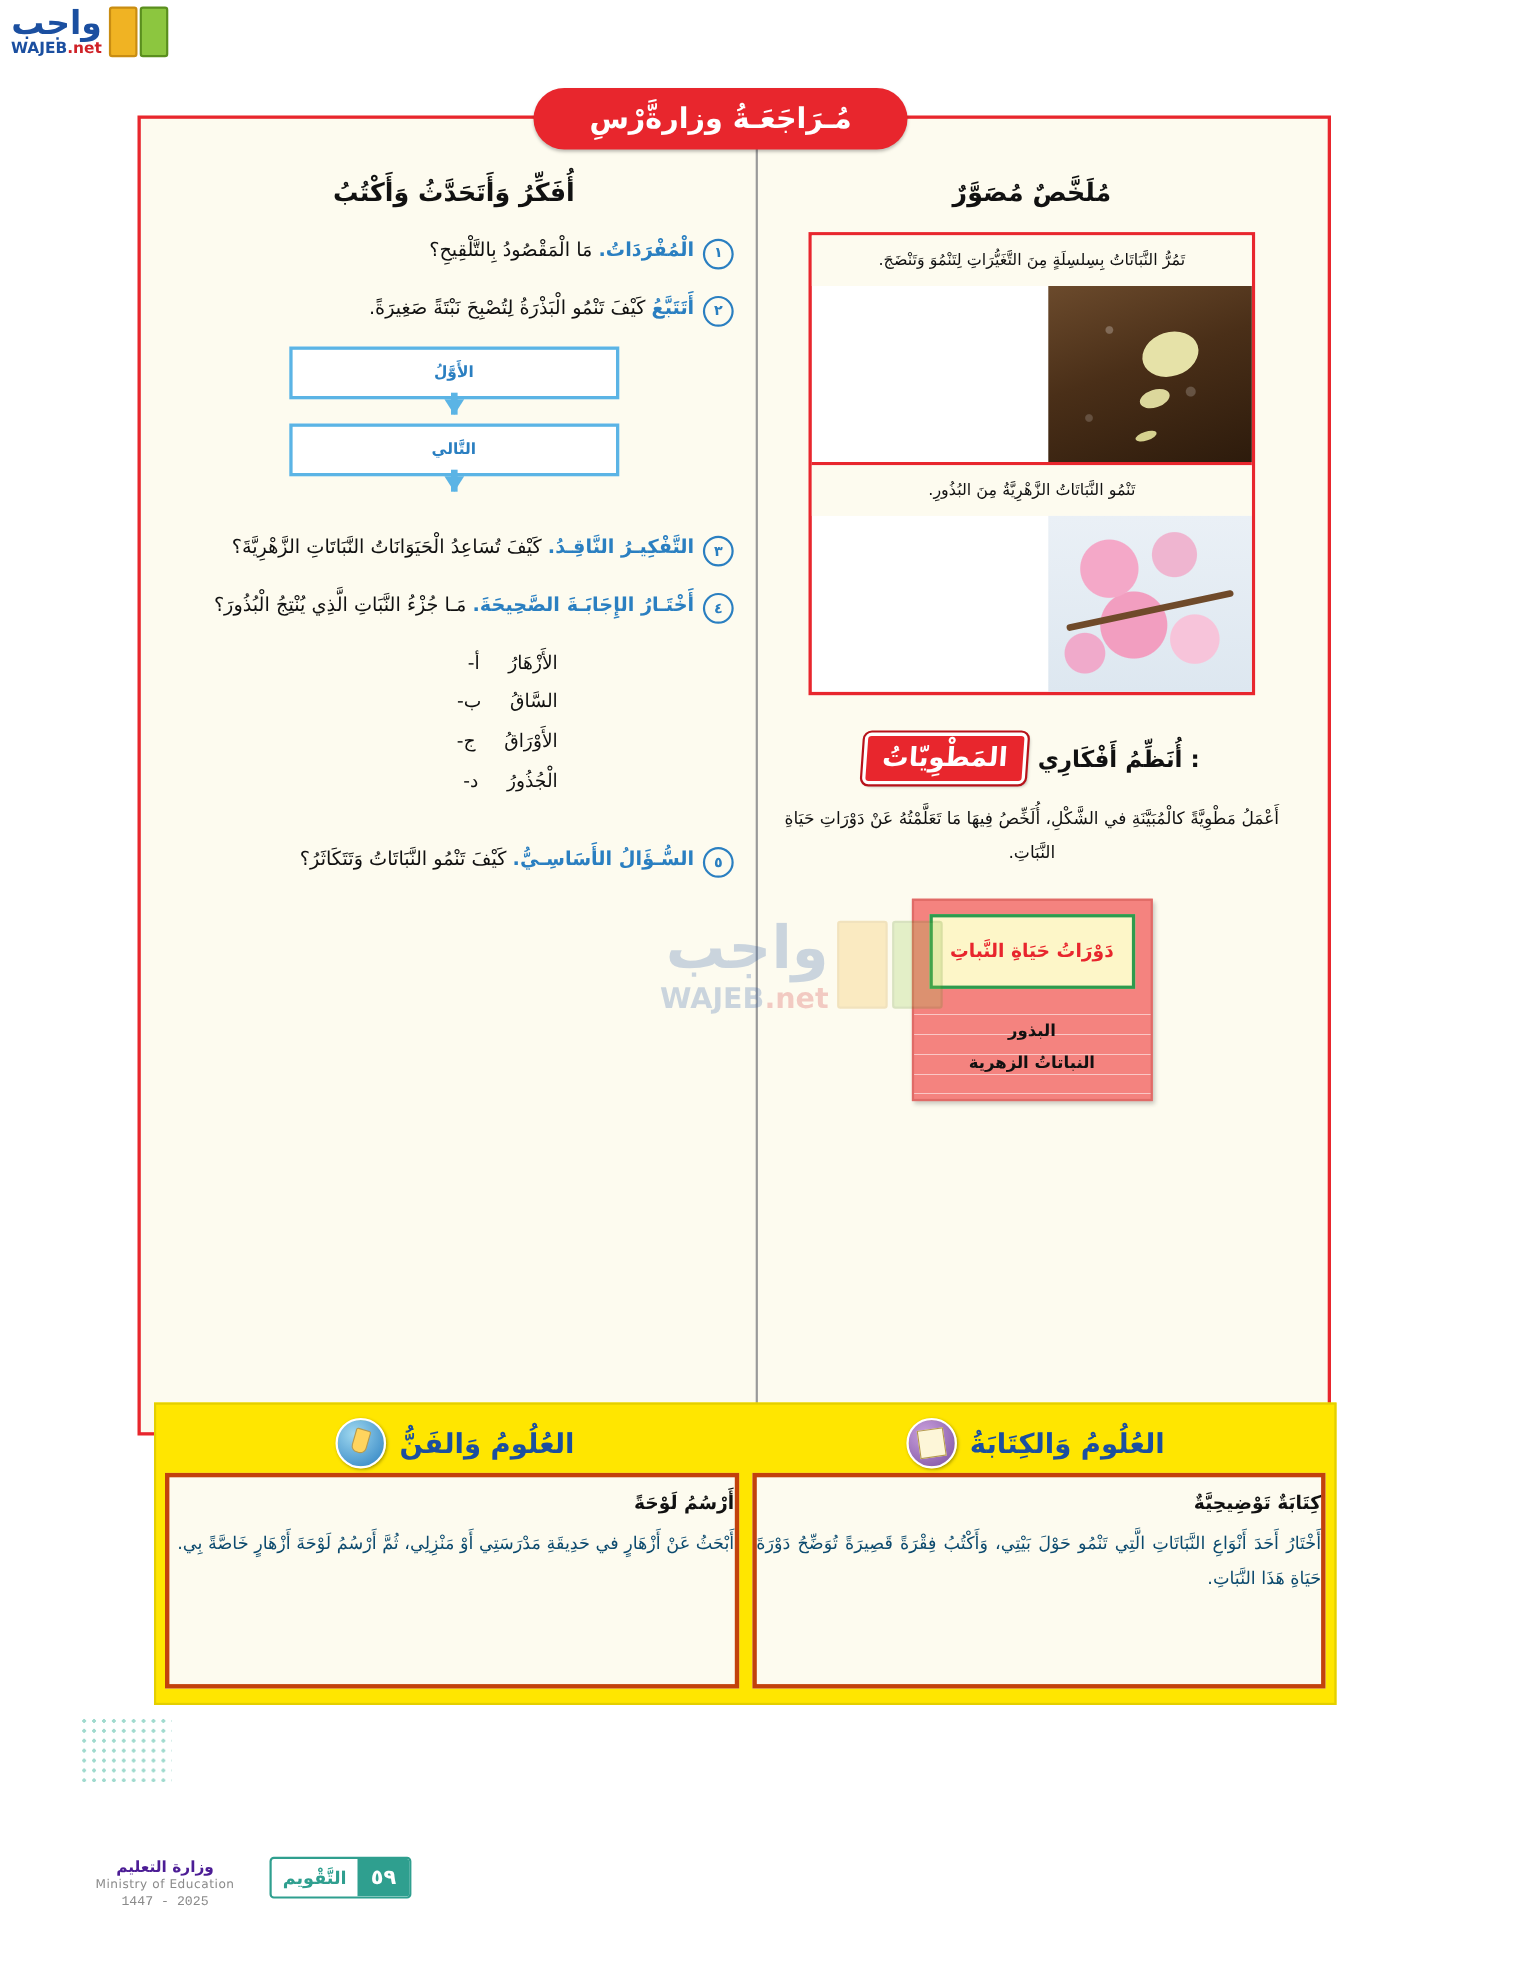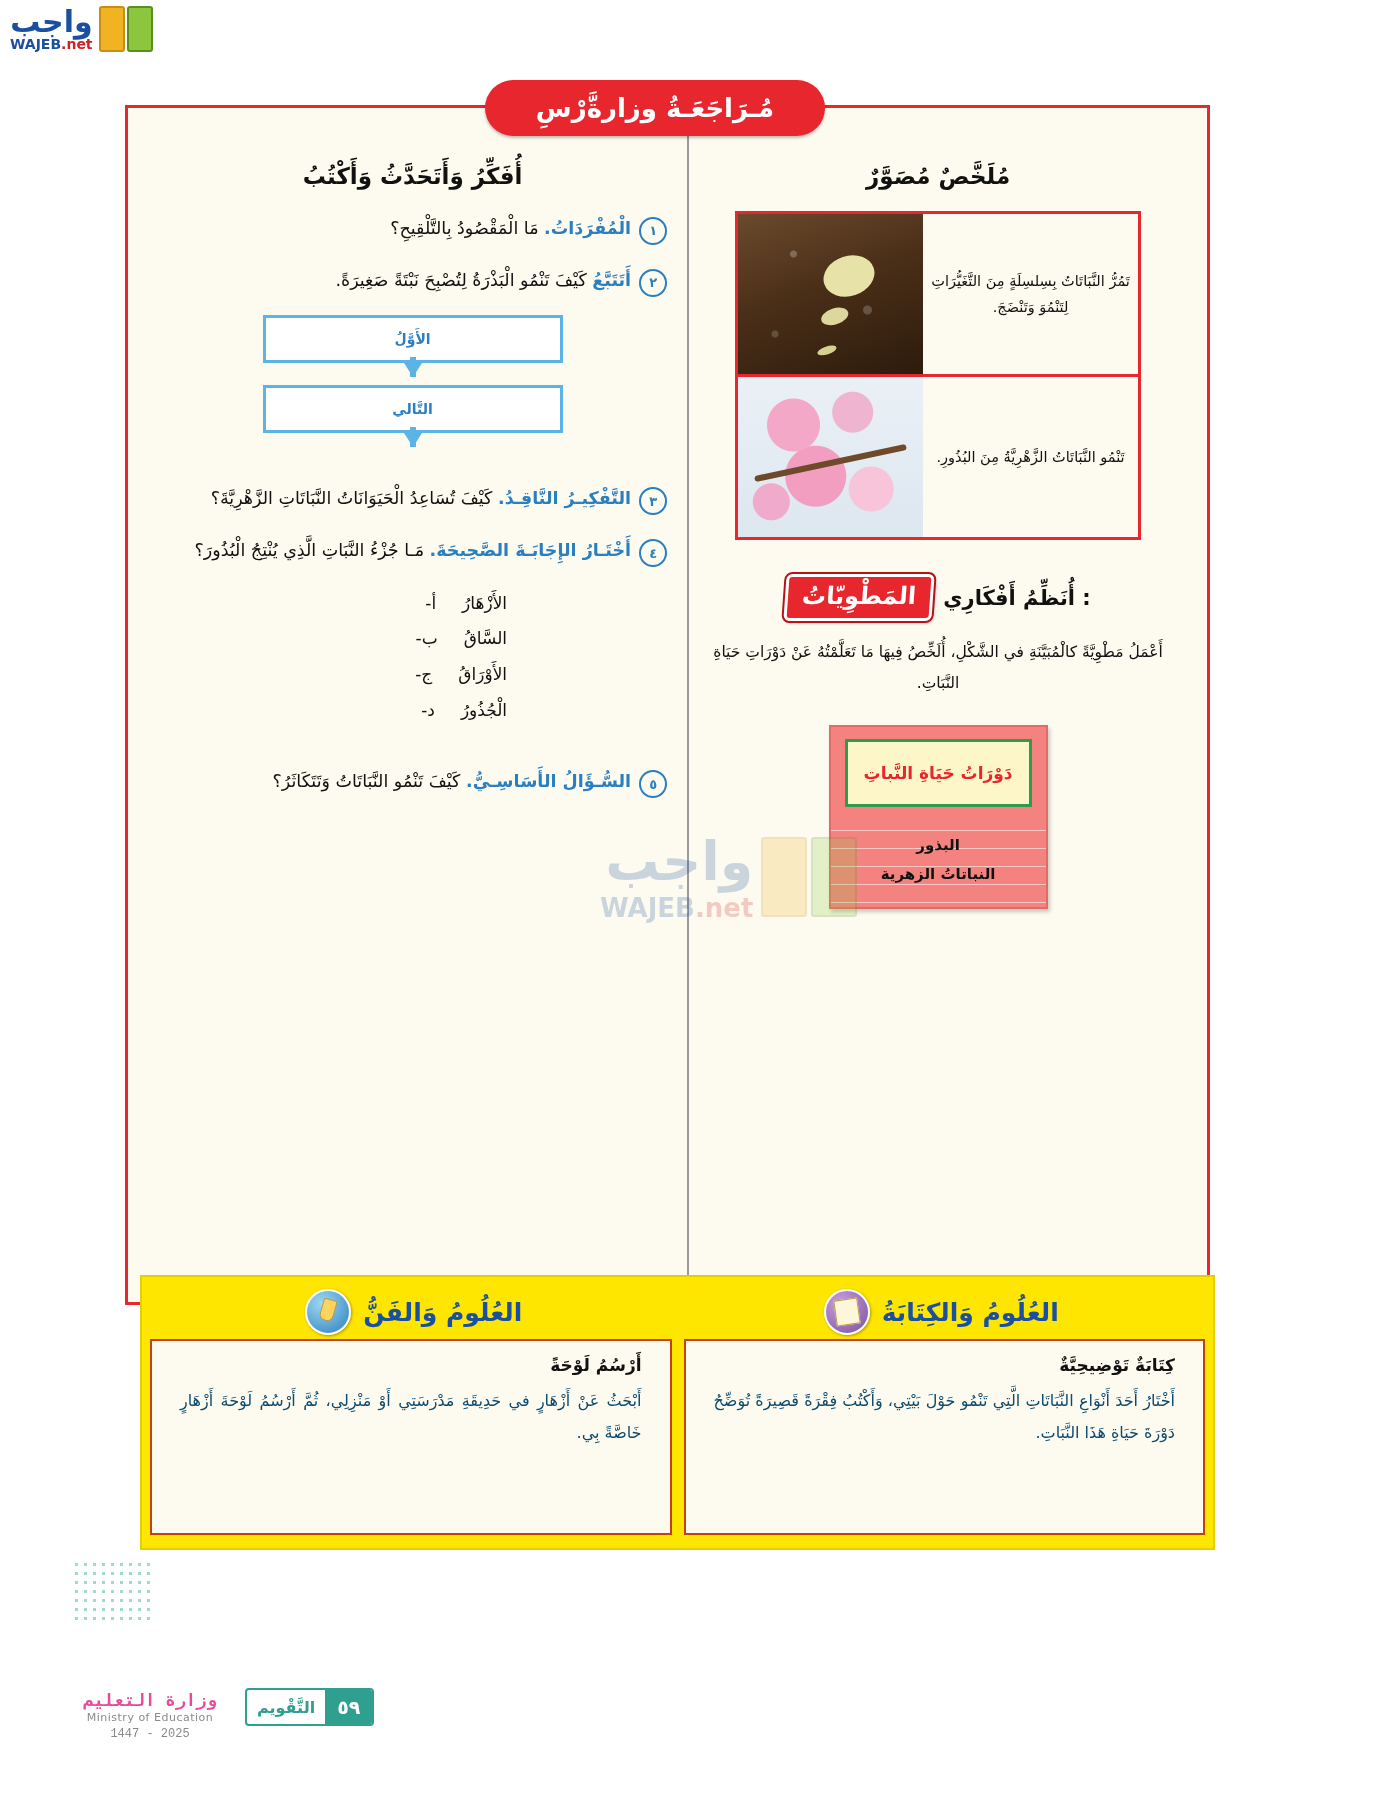--- a/index.html
+++ b/index.html
@@ -125,20 +125,21 @@
   
   .summary-table {
     border: 3px solid #e8262d;
     width: 400px;
     margin: 0 auto;
     background: #fff;
   }
   .summary-row {
     display: flex;
     border-bottom: 3px solid #e8262d;
+    flex-direction: column;
   }
   .summary-row:last-child { border-bottom: none; }
   .summary-text {
     flex: 1;
     padding: 10px 8px;
     font-size: 14.5px;
     line-height: 1.8;
     text-align: center;
     color: #111;
     background: #fdfbef;
@@ -417,22 +418,22 @@
   }
   .yp-boxes {
     display: flex;
     direction: rtl;
     gap: 12px;
     height: 196px;
   }
   .yp-box {
     flex: 1;
     background: #fdfbef;
-    border: 2px solid #c2410c;
-    padding: 14px 28px;
+    border: 4px solid #c2410c;
+    padding: 14px 0;
     box-sizing: border-box;
   }
   .yp-box h3 {
     margin: 0 0 10px 0;
     font-size: 17px;
     font-weight: bold;
     color: #111;
     text-align: right;
   }
   .yp-box p {
@@ -455,25 +456,24 @@
   }
   .footer-moe {
     position: absolute;
     left: 60px;
     top: 1690px;
     width: 180px;
     text-align: center;
     direction: rtl;
   }
   .moe-ar {
-    font-size: 17px;
-    color: #ec4899;
+    font-size: 14px;
+    color: #4c1d95;
     font-weight: bold;
     letter-spacing: 1px;
-    font-family: Liberation Mono, monospace;
   }
   .moe-en {
     font-size: 11px;
     color: #8a8a8a;
     letter-spacing: .5px;
   }
   .moe-year {
     font-size: 12px;
     color: #8a8a8a;
     margin-top: 3px;

